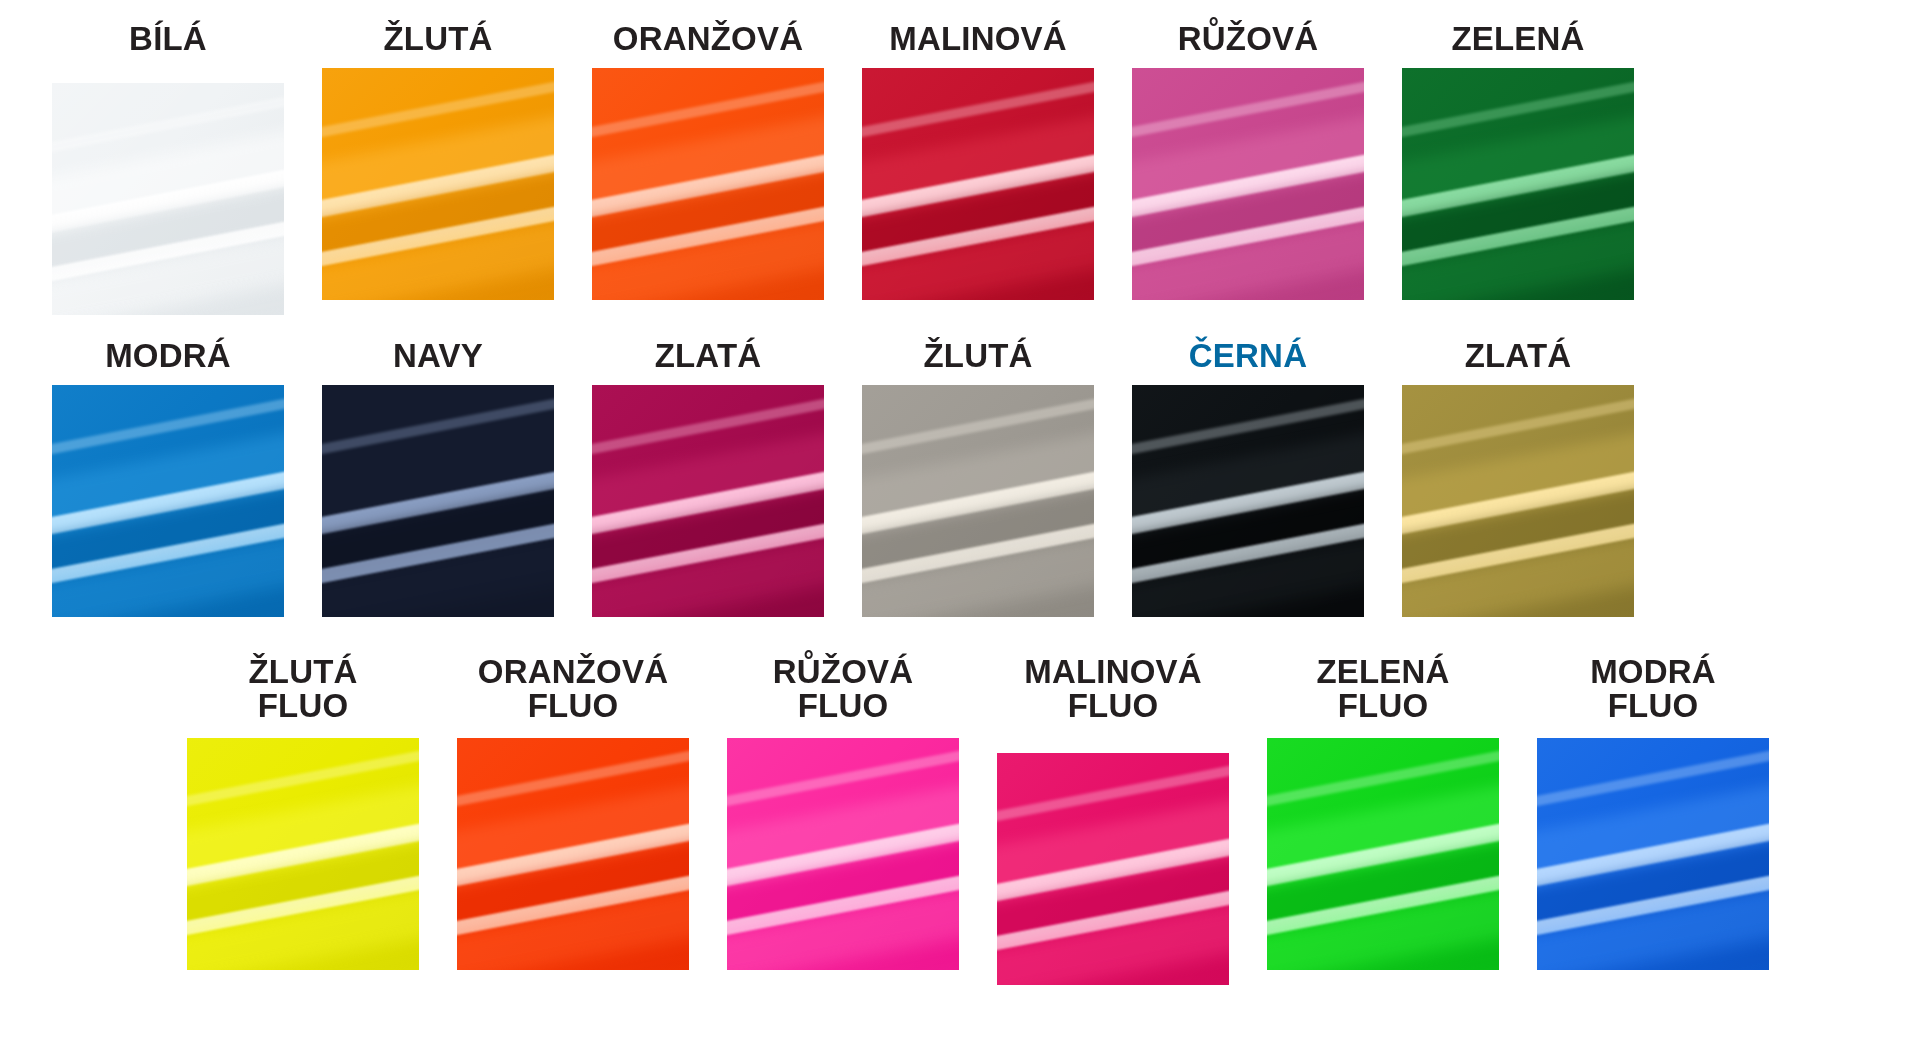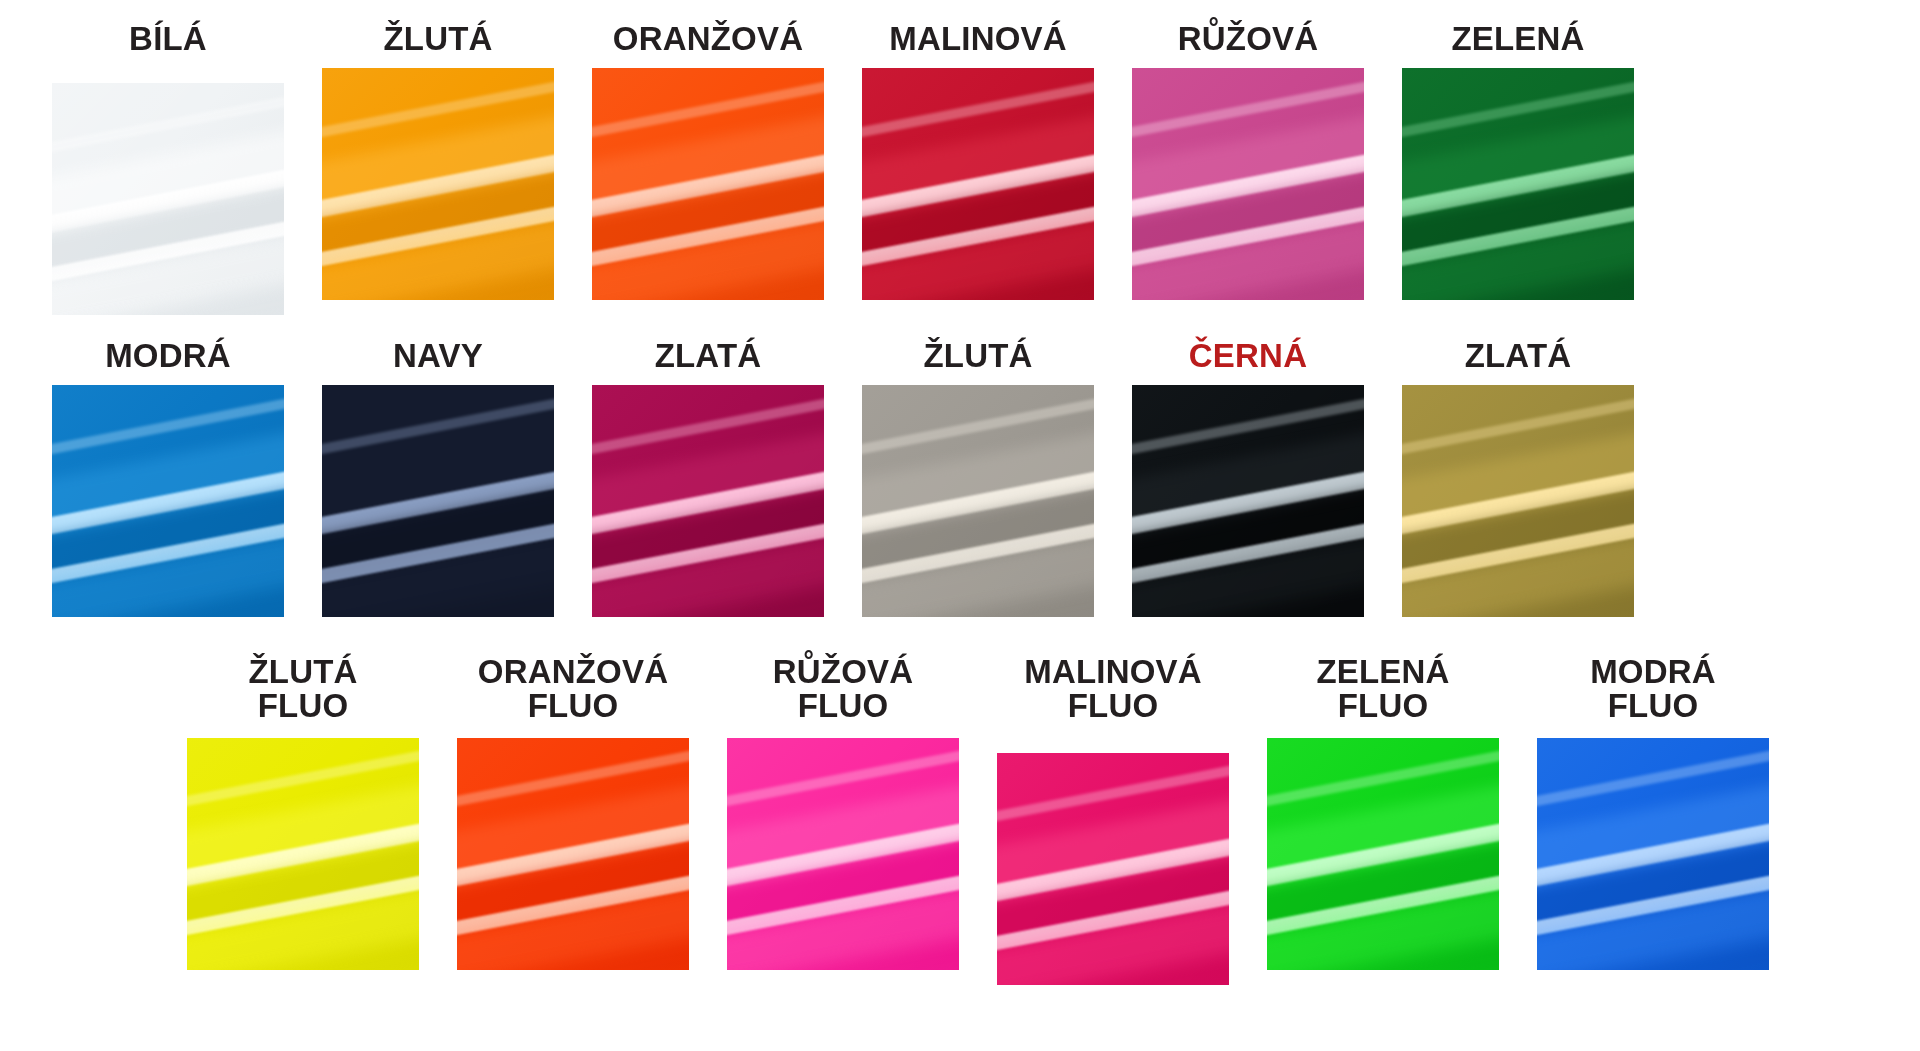--- a/index.html
+++ b/index.html
@@ -209,21 +209,21 @@
             <div class="st" style="top: 47%; height: 5%; background: linear-gradient(90deg, transparent 0%, rgb(245, 240, 230) 12%, rgb(245, 240, 230) 72%, transparent 100%); opacity: 0.95; filter: blur(1.2px); transform: rotate(-11deg);"></div>
             <div class="st" style="top: 52%; height: 13%; background: linear-gradient(90deg, transparent 0%, rgb(123, 119, 111) 12%, rgb(123, 119, 111) 72%, transparent 100%); opacity: 0.42; filter: blur(6px); transform: rotate(-11deg);"></div>
             <div class="st" style="top: 62%; height: 4%; background: linear-gradient(90deg, transparent 0%, rgb(245, 240, 230) 12%, rgb(245, 240, 230) 72%, transparent 100%); opacity: 0.85; filter: blur(1.2px); transform: rotate(-11deg);"></div>
             <div class="st" style="top: 66%; height: 14%; background: linear-gradient(90deg, transparent 0%, rgb(186, 181, 173) 12%, rgb(186, 181, 173) 72%, transparent 100%); opacity: 0.3; filter: blur(8px); transform: rotate(-11deg);"></div>
             <div class="st" style="top: 26%; height: 3%; background: linear-gradient(90deg, transparent 0%, rgb(245, 240, 230) 12%, rgb(245, 240, 230) 72%, transparent 100%); opacity: 0.35; filter: blur(1.6px); transform: rotate(-11deg);"></div>
             <div class="st" style="top: 80%; height: 10%; background: linear-gradient(90deg, transparent 0%, rgb(123, 119, 111) 12%, rgb(123, 119, 111) 72%, transparent 100%); opacity: 0.22; filter: blur(9px); transform: rotate(-11deg);"></div>
           </div>
         </div>
       </div>
       <div class="cell" style="width: 270px;">
-        <div class="label one-line" style="width: 232px; margin-bottom: 12px; color: #b91c1c;">ČERNÁ</div>
+        <div class="label one-line" style="width: 232px; margin-bottom: 12px; color: #0369a1;">ČERNÁ</div>
         <div class="swatch" title="ČERNÁ" style="width: 232px; height: 232px;">
           <div class="base" style="background: rgb(13, 17, 20);"></div>
           <div class="shade" style="background: linear-gradient(135deg, rgba(34, 40, 44, 0.2) 0%, transparent 38%, rgba(0, 0, 0, 0.333) 100%);"></div>
           <div class="streaks">
             <div class="st" style="top: 36%; height: 16%; background: linear-gradient(90deg, transparent 0%, rgb(34, 40, 44) 12%, rgb(34, 40, 44) 72%, transparent 100%); opacity: 0.5; filter: blur(7px); transform: rotate(-11deg);"></div>
             <div class="st" style="top: 47%; height: 5%; background: linear-gradient(90deg, transparent 0%, rgb(199, 210, 216) 12%, rgb(199, 210, 216) 72%, transparent 100%); opacity: 0.95; filter: blur(1.2px); transform: rotate(-11deg);"></div>
             <div class="st" style="top: 52%; height: 13%; background: linear-gradient(90deg, transparent 0%, rgb(0, 0, 0) 12%, rgb(0, 0, 0) 72%, transparent 100%); opacity: 0.42; filter: blur(6px); transform: rotate(-11deg);"></div>
             <div class="st" style="top: 62%; height: 4%; background: linear-gradient(90deg, transparent 0%, rgb(199, 210, 216) 12%, rgb(199, 210, 216) 72%, transparent 100%); opacity: 0.85; filter: blur(1.2px); transform: rotate(-11deg);"></div>
             <div class="st" style="top: 66%; height: 14%; background: linear-gradient(90deg, transparent 0%, rgb(34, 40, 44) 12%, rgb(34, 40, 44) 72%, transparent 100%); opacity: 0.3; filter: blur(8px); transform: rotate(-11deg);"></div>
             <div class="st" style="top: 26%; height: 3%; background: linear-gradient(90deg, transparent 0%, rgb(199, 210, 216) 12%, rgb(199, 210, 216) 72%, transparent 100%); opacity: 0.35; filter: blur(1.6px); transform: rotate(-11deg);"></div>

